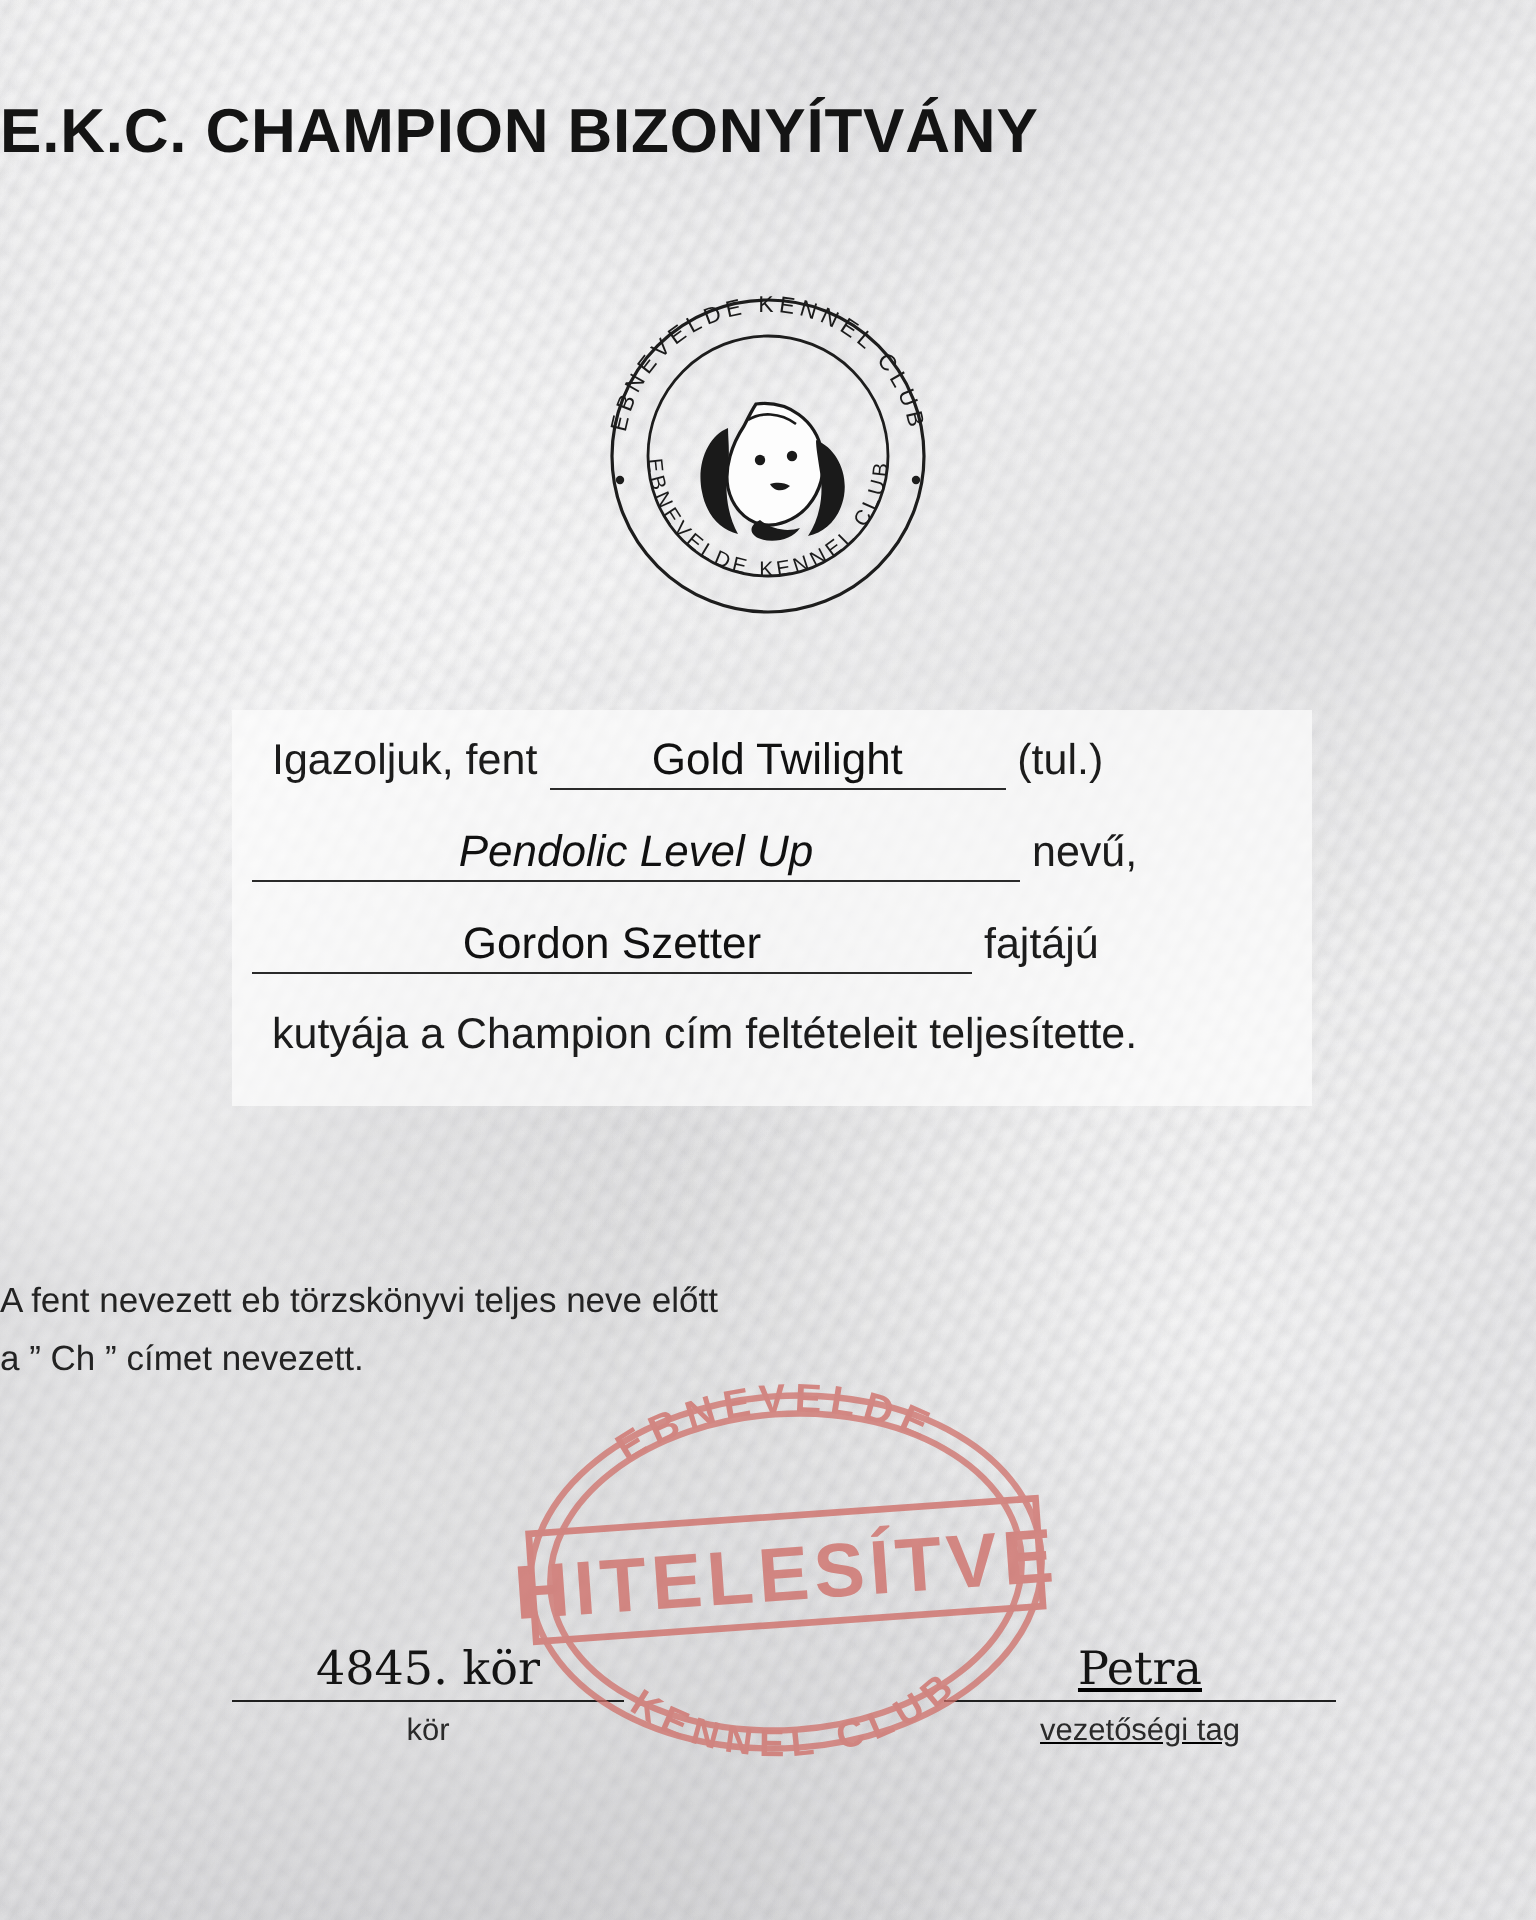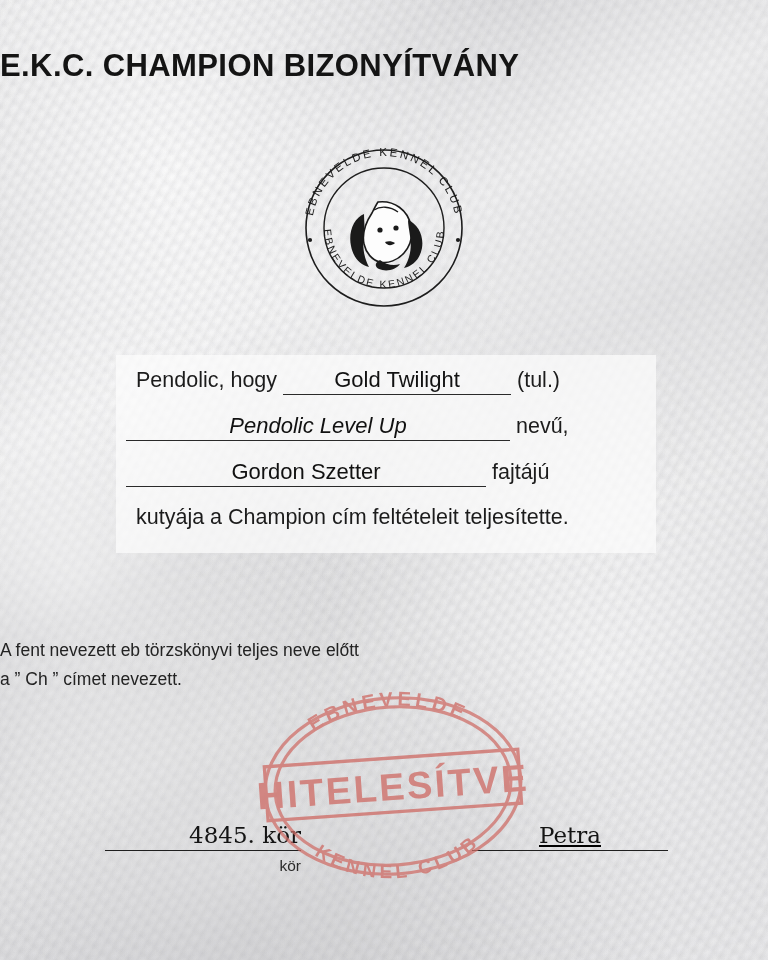--- a/index.html
+++ b/index.html
@@ -152,21 +152,21 @@
   }
   .sig .rule {
     border-bottom: 1.8px solid #1f1f1f;
     height: 0;
   }
   .sig .caption {
     margin-top: 6px;
     font-size: 15.5px;
     color: #2a2a2a;
   }
-  .sig-left { left: 105px; width: 196px; text-align: right; }
+  .sig-left { left: 116px; width: 196px; }
   .sig-right { right: 100px; width: 196px; text-decoration: underline; }
 </style>
 </head>
 <body>
 
 <div class="certificate">
   <div class="grain"></div>
   <div class="grain2"></div>
 
   <div class="title">E.K.C. CHAMPION BIZONYÍTVÁNY</div>
@@ -197,21 +197,21 @@
         <circle cx="-4" cy="-10" r="2.6"></circle>
         <circle cx="12" cy="-12" r="2.6"></circle>
         <path d="M 1,2 C 4,1 8,1 11,3 C 8,6 3,6 1,2 Z"></path>
         <path d="M -10,-30 C -4,-34 6,-34 14,-28" fill="none" stroke="#1a1a1a" stroke-width="1.3"></path>
       </g>
     </svg>
   </div>
 
   <div class="body-block">
     <div class="line row1">
-      <span class="lead">Pendolic, hogy</span>
+      <span class="lead">Igazoljuk, fent</span>
       <span class="fill">Gold Twilight</span>
       <span class="trail">(tul.)</span>
     </div>
     <div class="line row2">
       <span class="fill">Pendolic Level Up</span>
       <span class="trail">nevű,</span>
     </div>
     <div class="line row3">
       <span class="fill">Gordon Szetter</span>
       <span class="trail">fajtájú</span>
@@ -247,15 +247,16 @@
 
   <div class="sig-area">
     <div class="sig sig-left">
       <div class="value">4845. kör</div>
       <div class="rule"></div>
       <div class="caption">kör</div>
     </div>
     <div class="sig sig-right">
       <div class="value">Petra</div>
       <div class="rule"></div>
+      <div class="caption">vezetőségi tag</div>
     </div>
   </div>
 </div>
 
 </body></html>

